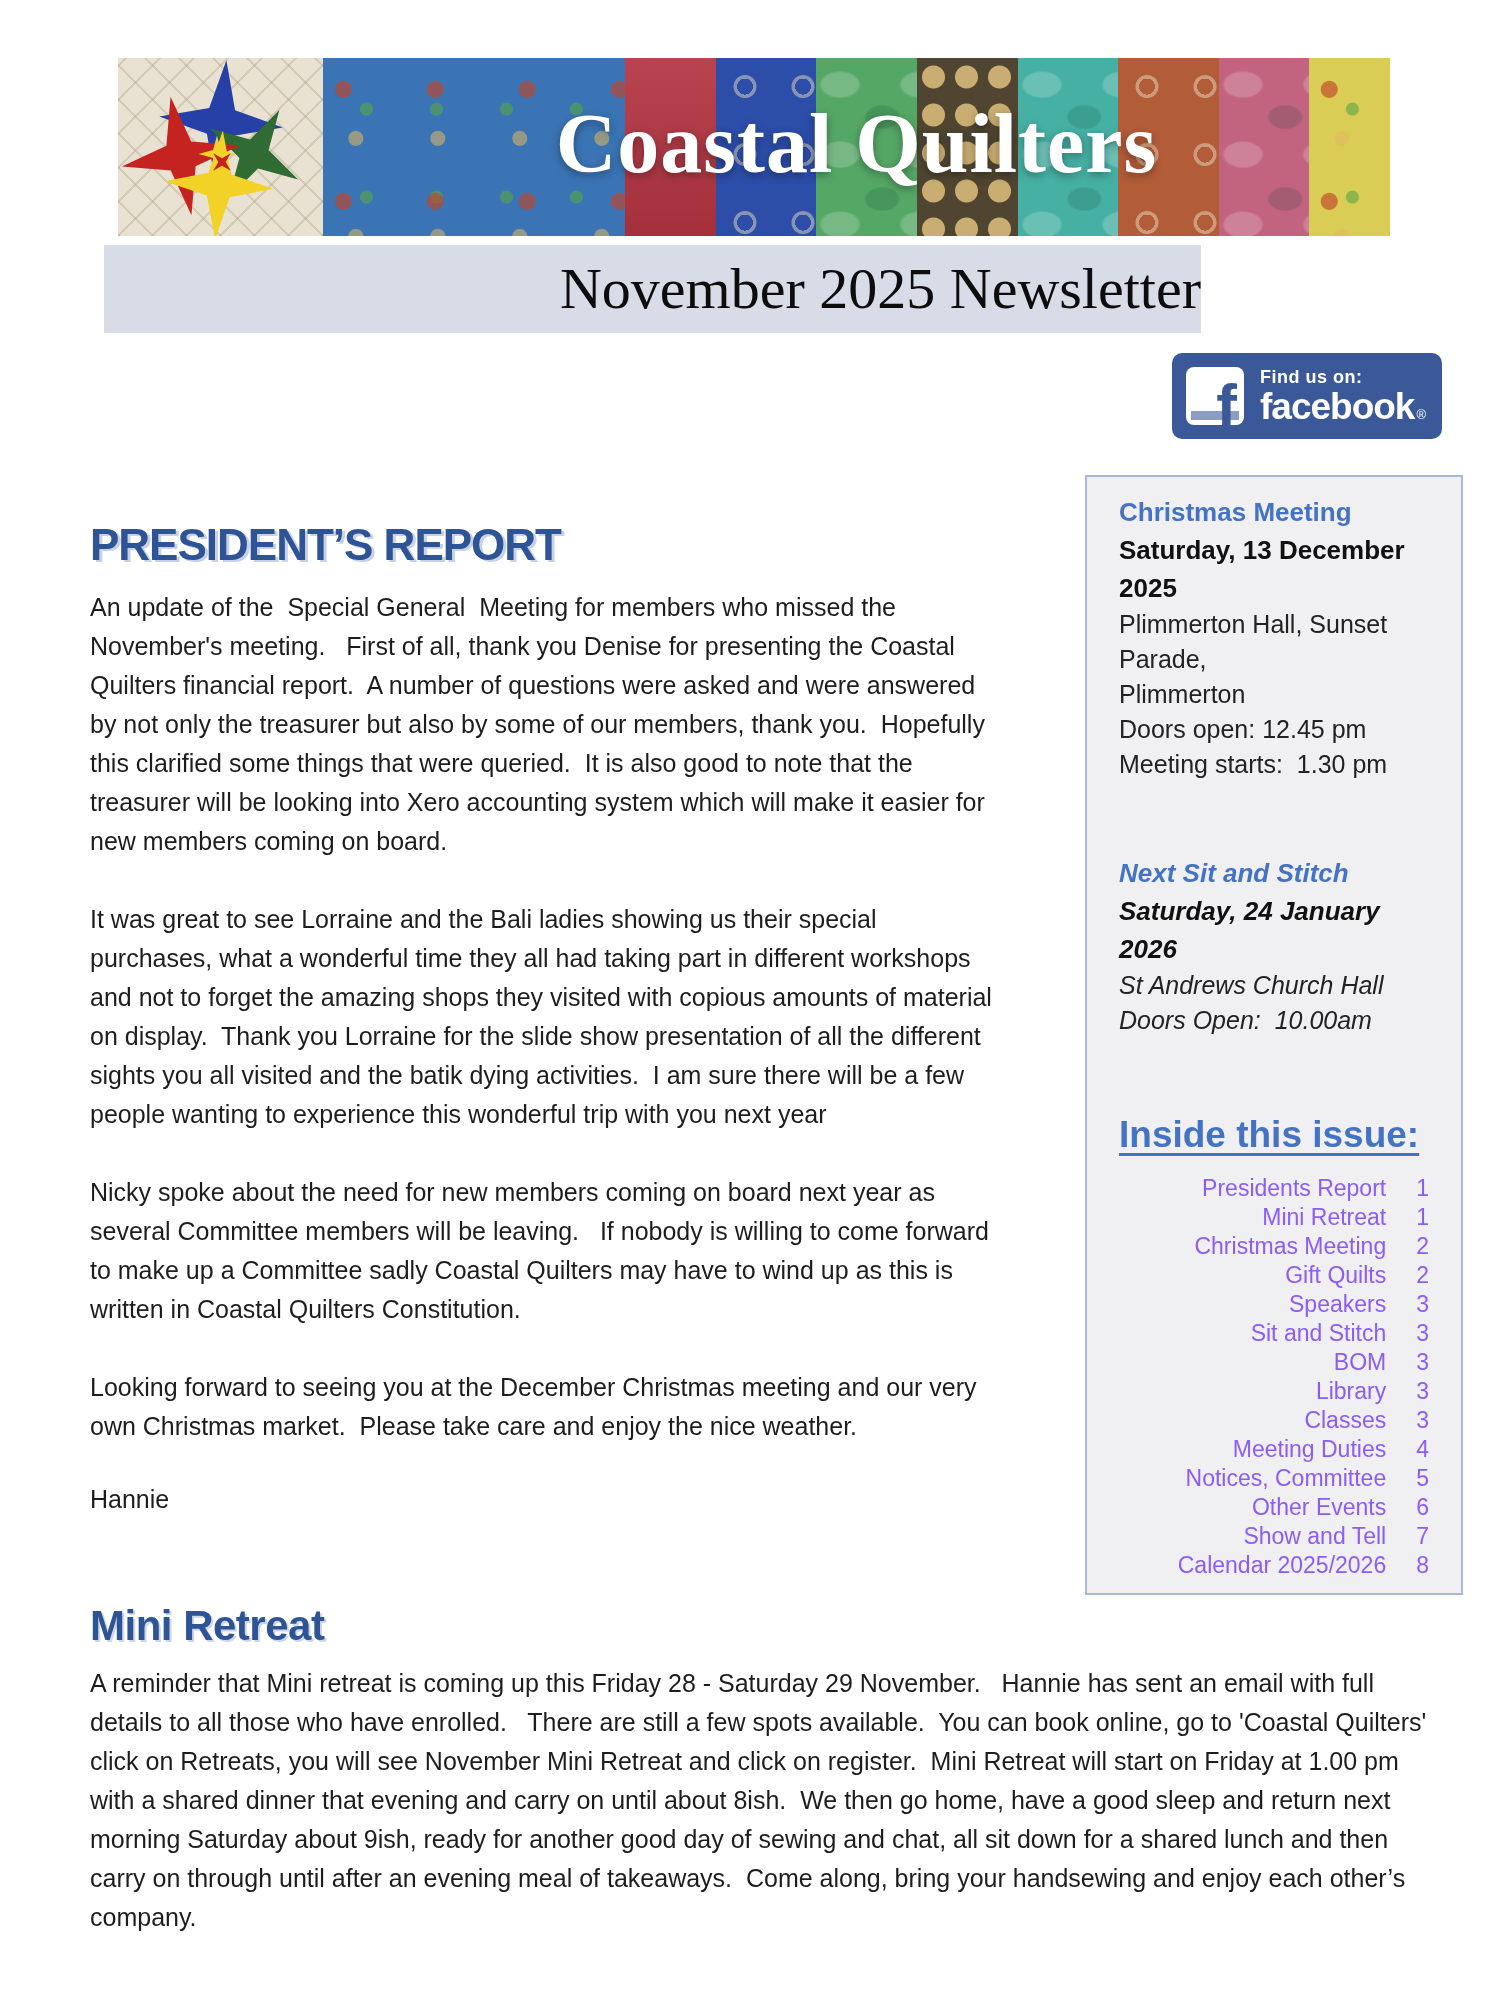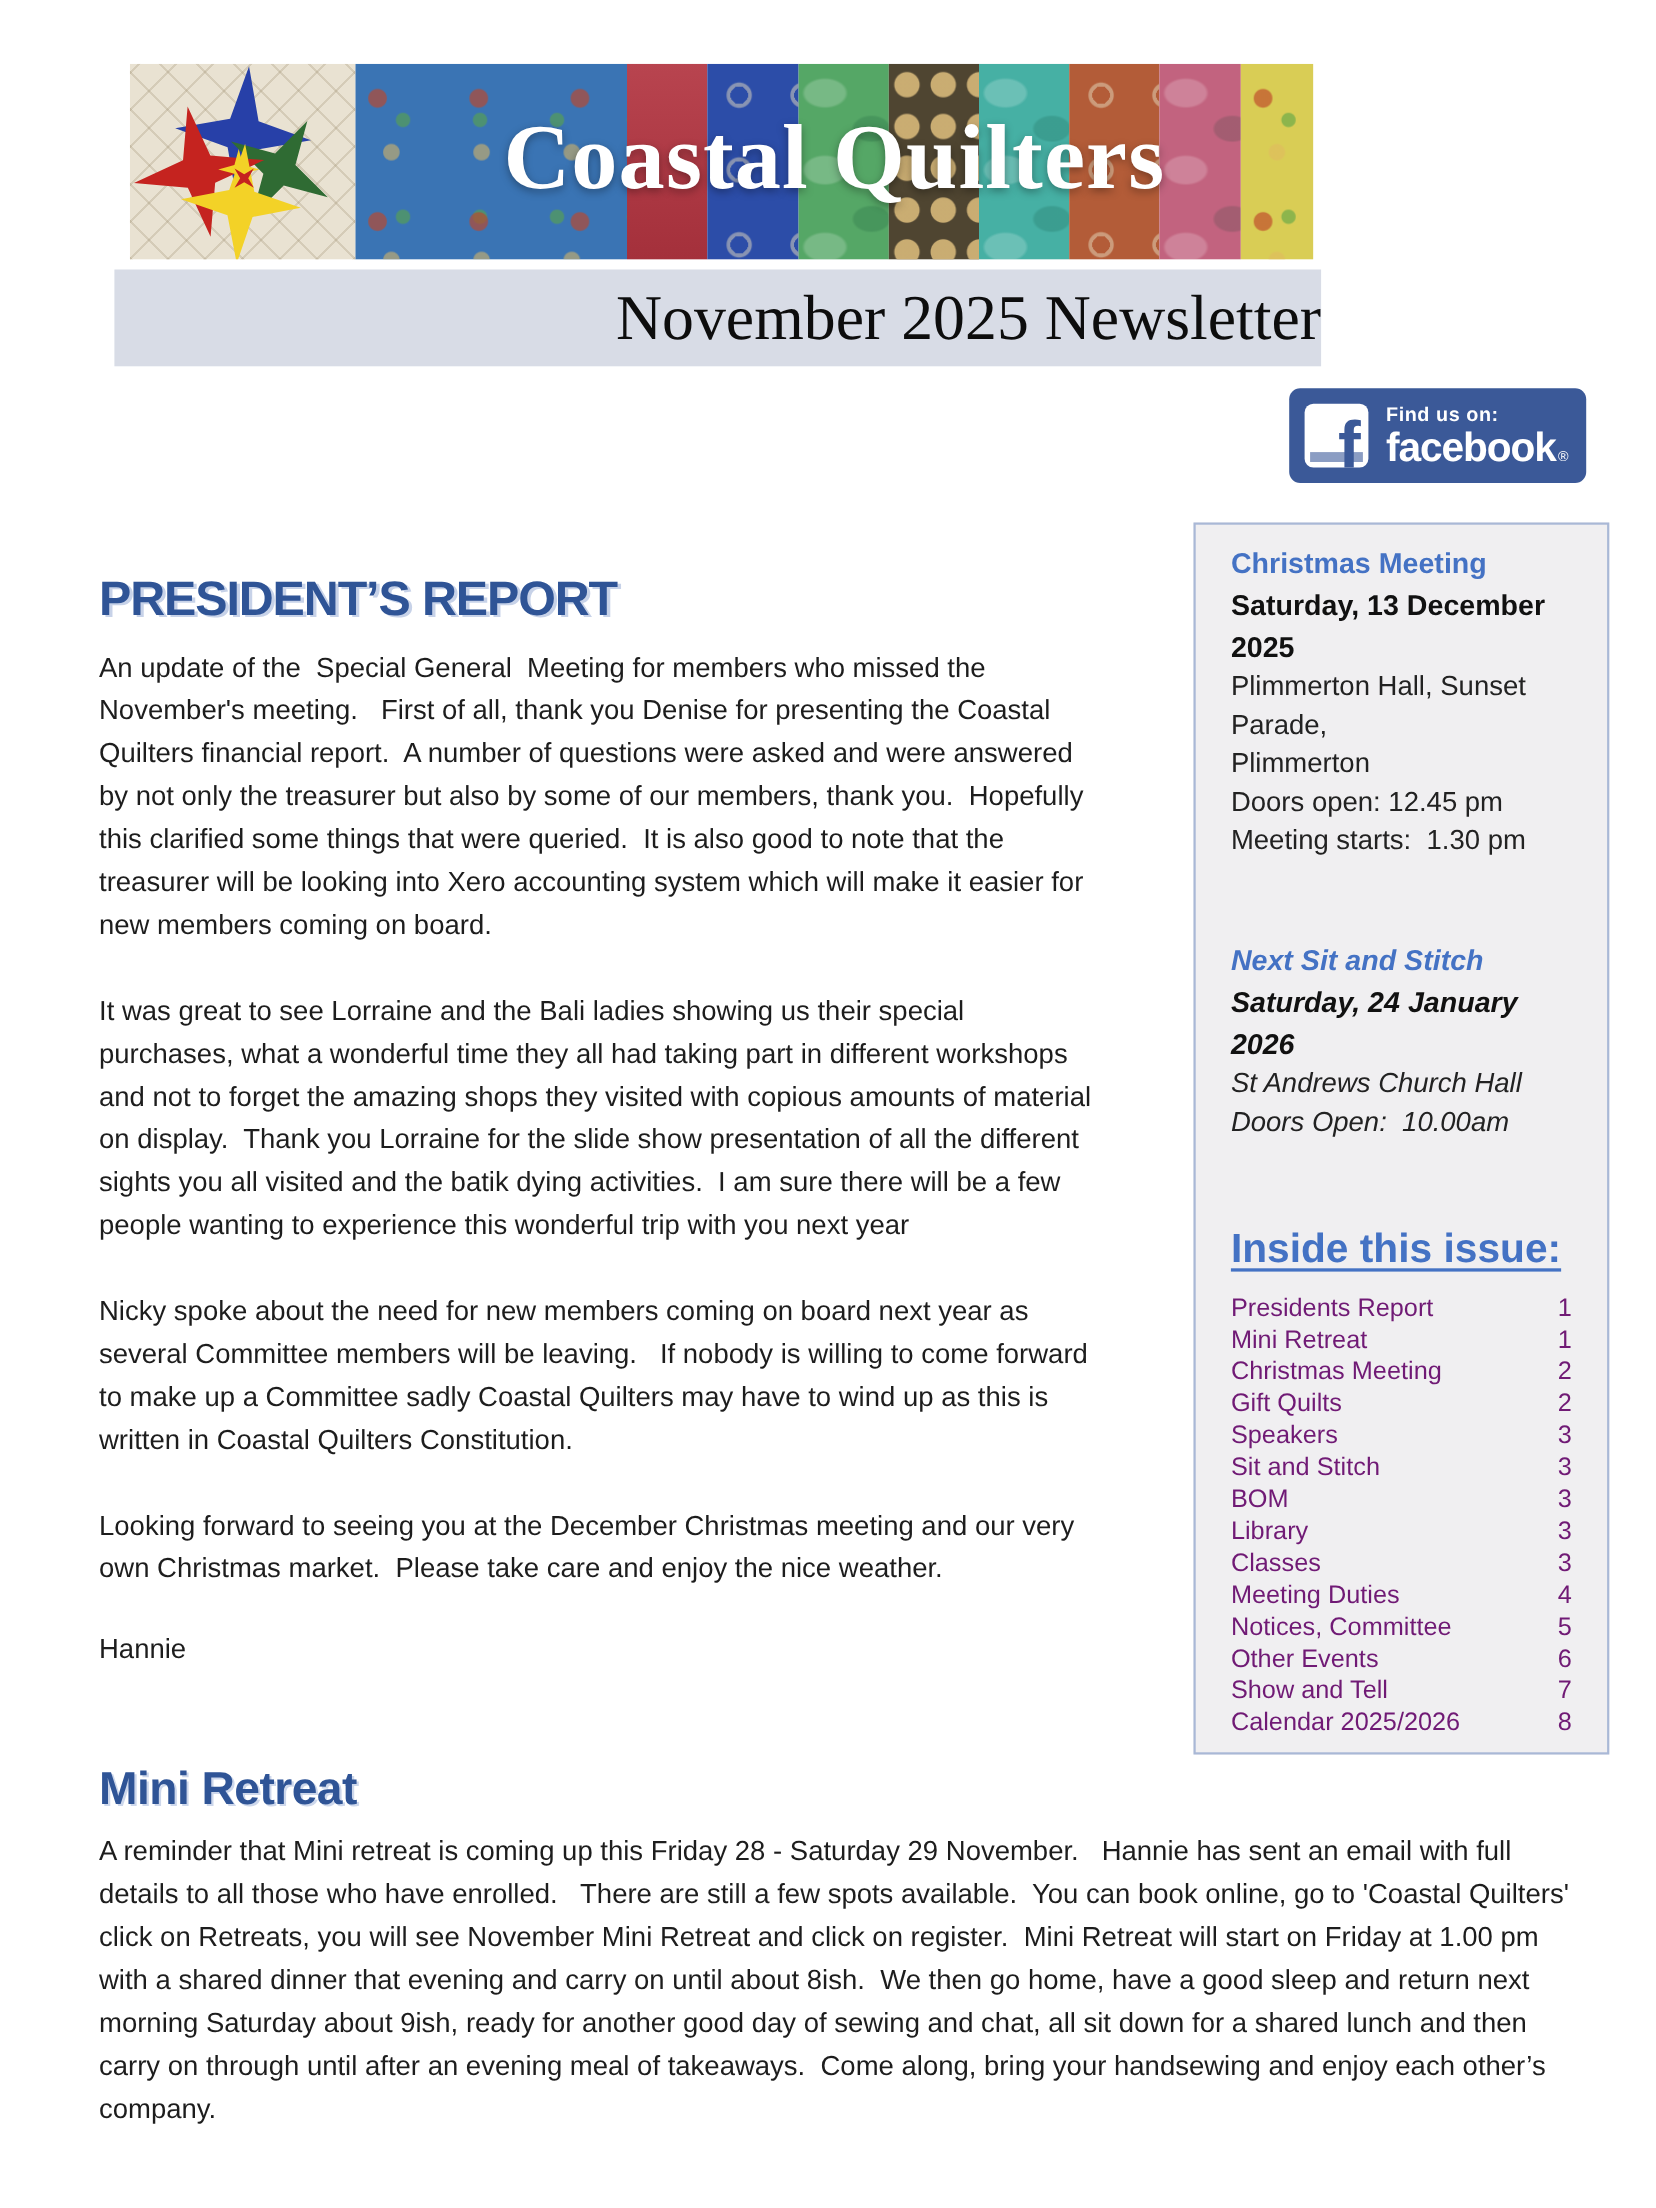--- a/index.html
+++ b/index.html
@@ -1,20 +1,20 @@
 <!DOCTYPE html>
 <html style="--heading-blue: #2f5496; --sidebar-heading-blue: #4472c4; --link-blue: #2e75b6; --email-blue: #1f4e79; --facebook-blue: #3b5998; --masthead-bg: #d8dce6; --sidebar-bg: #f0eff1; --sidebar-border: #a9b8d6; --text: #1f1f1f;"><head>
 <meta charset="utf-8">
 <style>
   html,body{margin:0;padding:0;background:#ffffff;}
   .page{position:relative;width:1505px;height:2007px;background:#fff;overflow:hidden;
         font-family:"Liberation Sans",sans-serif;color:var(--text,#1f1f1f);}
 
   
-  .banner{position:absolute;left:118px;top:58px;width:1076px;height:178px;display:flex;overflow:hidden;}
+  .banner{position:absolute;left:118px;top:58px;width:1272px;height:178px;display:flex;overflow:hidden;}
   .logo-block{width:205px;height:178px;flex:0 0 auto;background-color:#e9e2d2;position:relative;
     background-image:
       repeating-linear-gradient(45deg, rgba(160,145,115,.28) 0 2px, transparent 2px 24px),
       repeating-linear-gradient(-45deg, rgba(160,145,115,.28) 0 2px, transparent 2px 24px);}
   .strips{flex:1 1 auto;display:flex;}
   .strip{height:100%;}
   .pattern-spots{background-image:
       radial-gradient(circle 8px at 22% 28%, rgba(190,70,40,.65) 0 8px, transparent 9px),
       radial-gradient(circle 6px at 62% 58%, rgba(90,165,70,.6) 0 6px, transparent 7px),
       radial-gradient(circle 7px at 40% 82%, rgba(225,185,95,.55) 0 7px, transparent 8px);
@@ -59,21 +59,21 @@
   
   .sidebar{position:absolute;left:1085px;top:475px;width:378px;height:1120px;box-sizing:border-box;
       background:var(--sidebar-bg,#f0eff1);border:2px solid var(--sidebar-border,#a9b8d6);
       padding:16px 32px 0 32px;}
   .sb-heading{font-size:26px;font-weight:bold;color:var(--sidebar-heading-blue,#4472c4);line-height:38px;}
   .sb-date{font-size:26px;font-weight:bold;color:#111;line-height:38px;white-space:pre-wrap;}
   .sb-line{font-size:25px;color:#222;line-height:35px;white-space:pre-wrap;}
   .sb-gap{margin-top:72px;font-style:italic;}
   .toc-heading{margin:76px 0 18px 0;font-size:37px;font-weight:bold;color:var(--sidebar-heading-blue,#4472c4);
       text-decoration:underline;text-decoration-thickness:3px;text-underline-offset:6px;}
-  .toc-row{display:flex;justify-content:space-between;font-size:23px;line-height:29px;color:#701a75;}
+  .toc-row{display:flex;justify-content:flex-end;font-size:23px;line-height:29px;color:#8b5cf6;gap:30px;}
 
   
   .main-col{position:absolute;left:90px;top:520px;width:915px;}
   .report-title{margin:0 0 18px 0;font-size:44px;font-weight:bold;color:var(--heading-blue,#2f5496);
       letter-spacing:-1px;text-shadow:3px 2px 0 rgba(130,155,205,.45);}
   .body-text{margin:0 0 39px 0;font-size:25px;line-height:39px;color:#1d1d1d;white-space:pre-wrap;}
   .signature{margin-top:26px;font-size:25px;color:#1d1d1d;}
 
   
   .mini{position:absolute;left:90px;top:1602px;width:1348px;}

